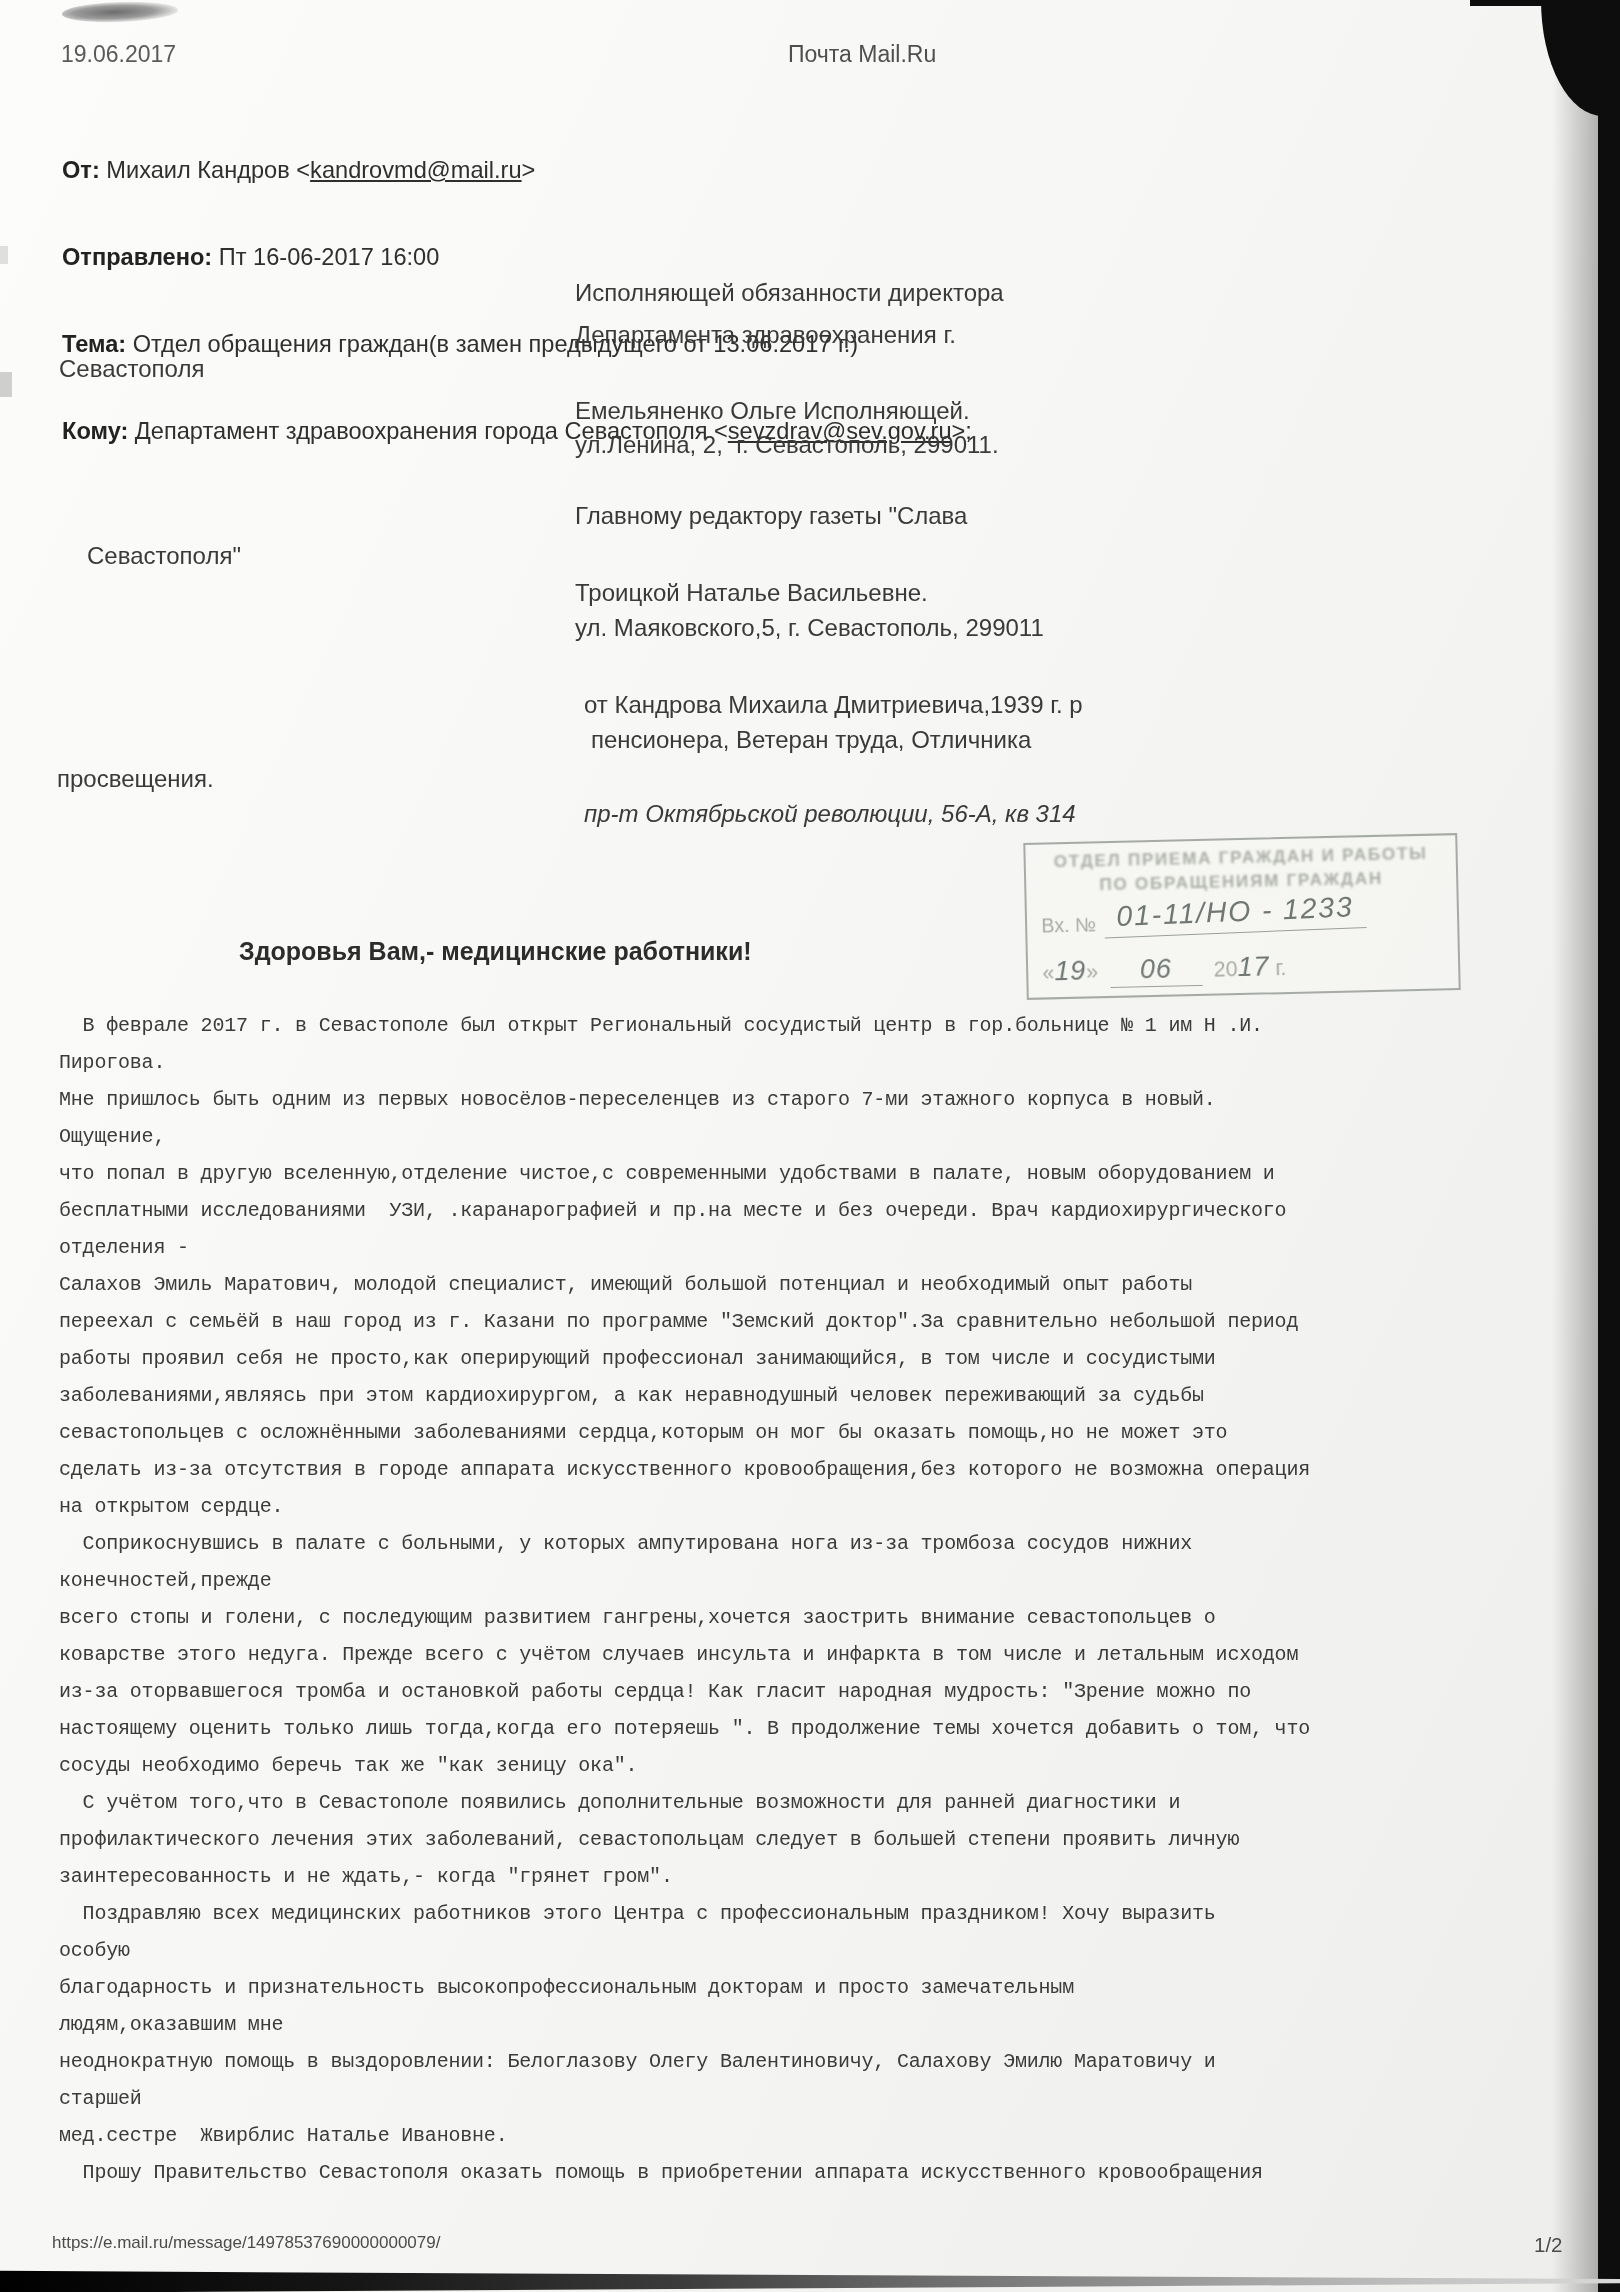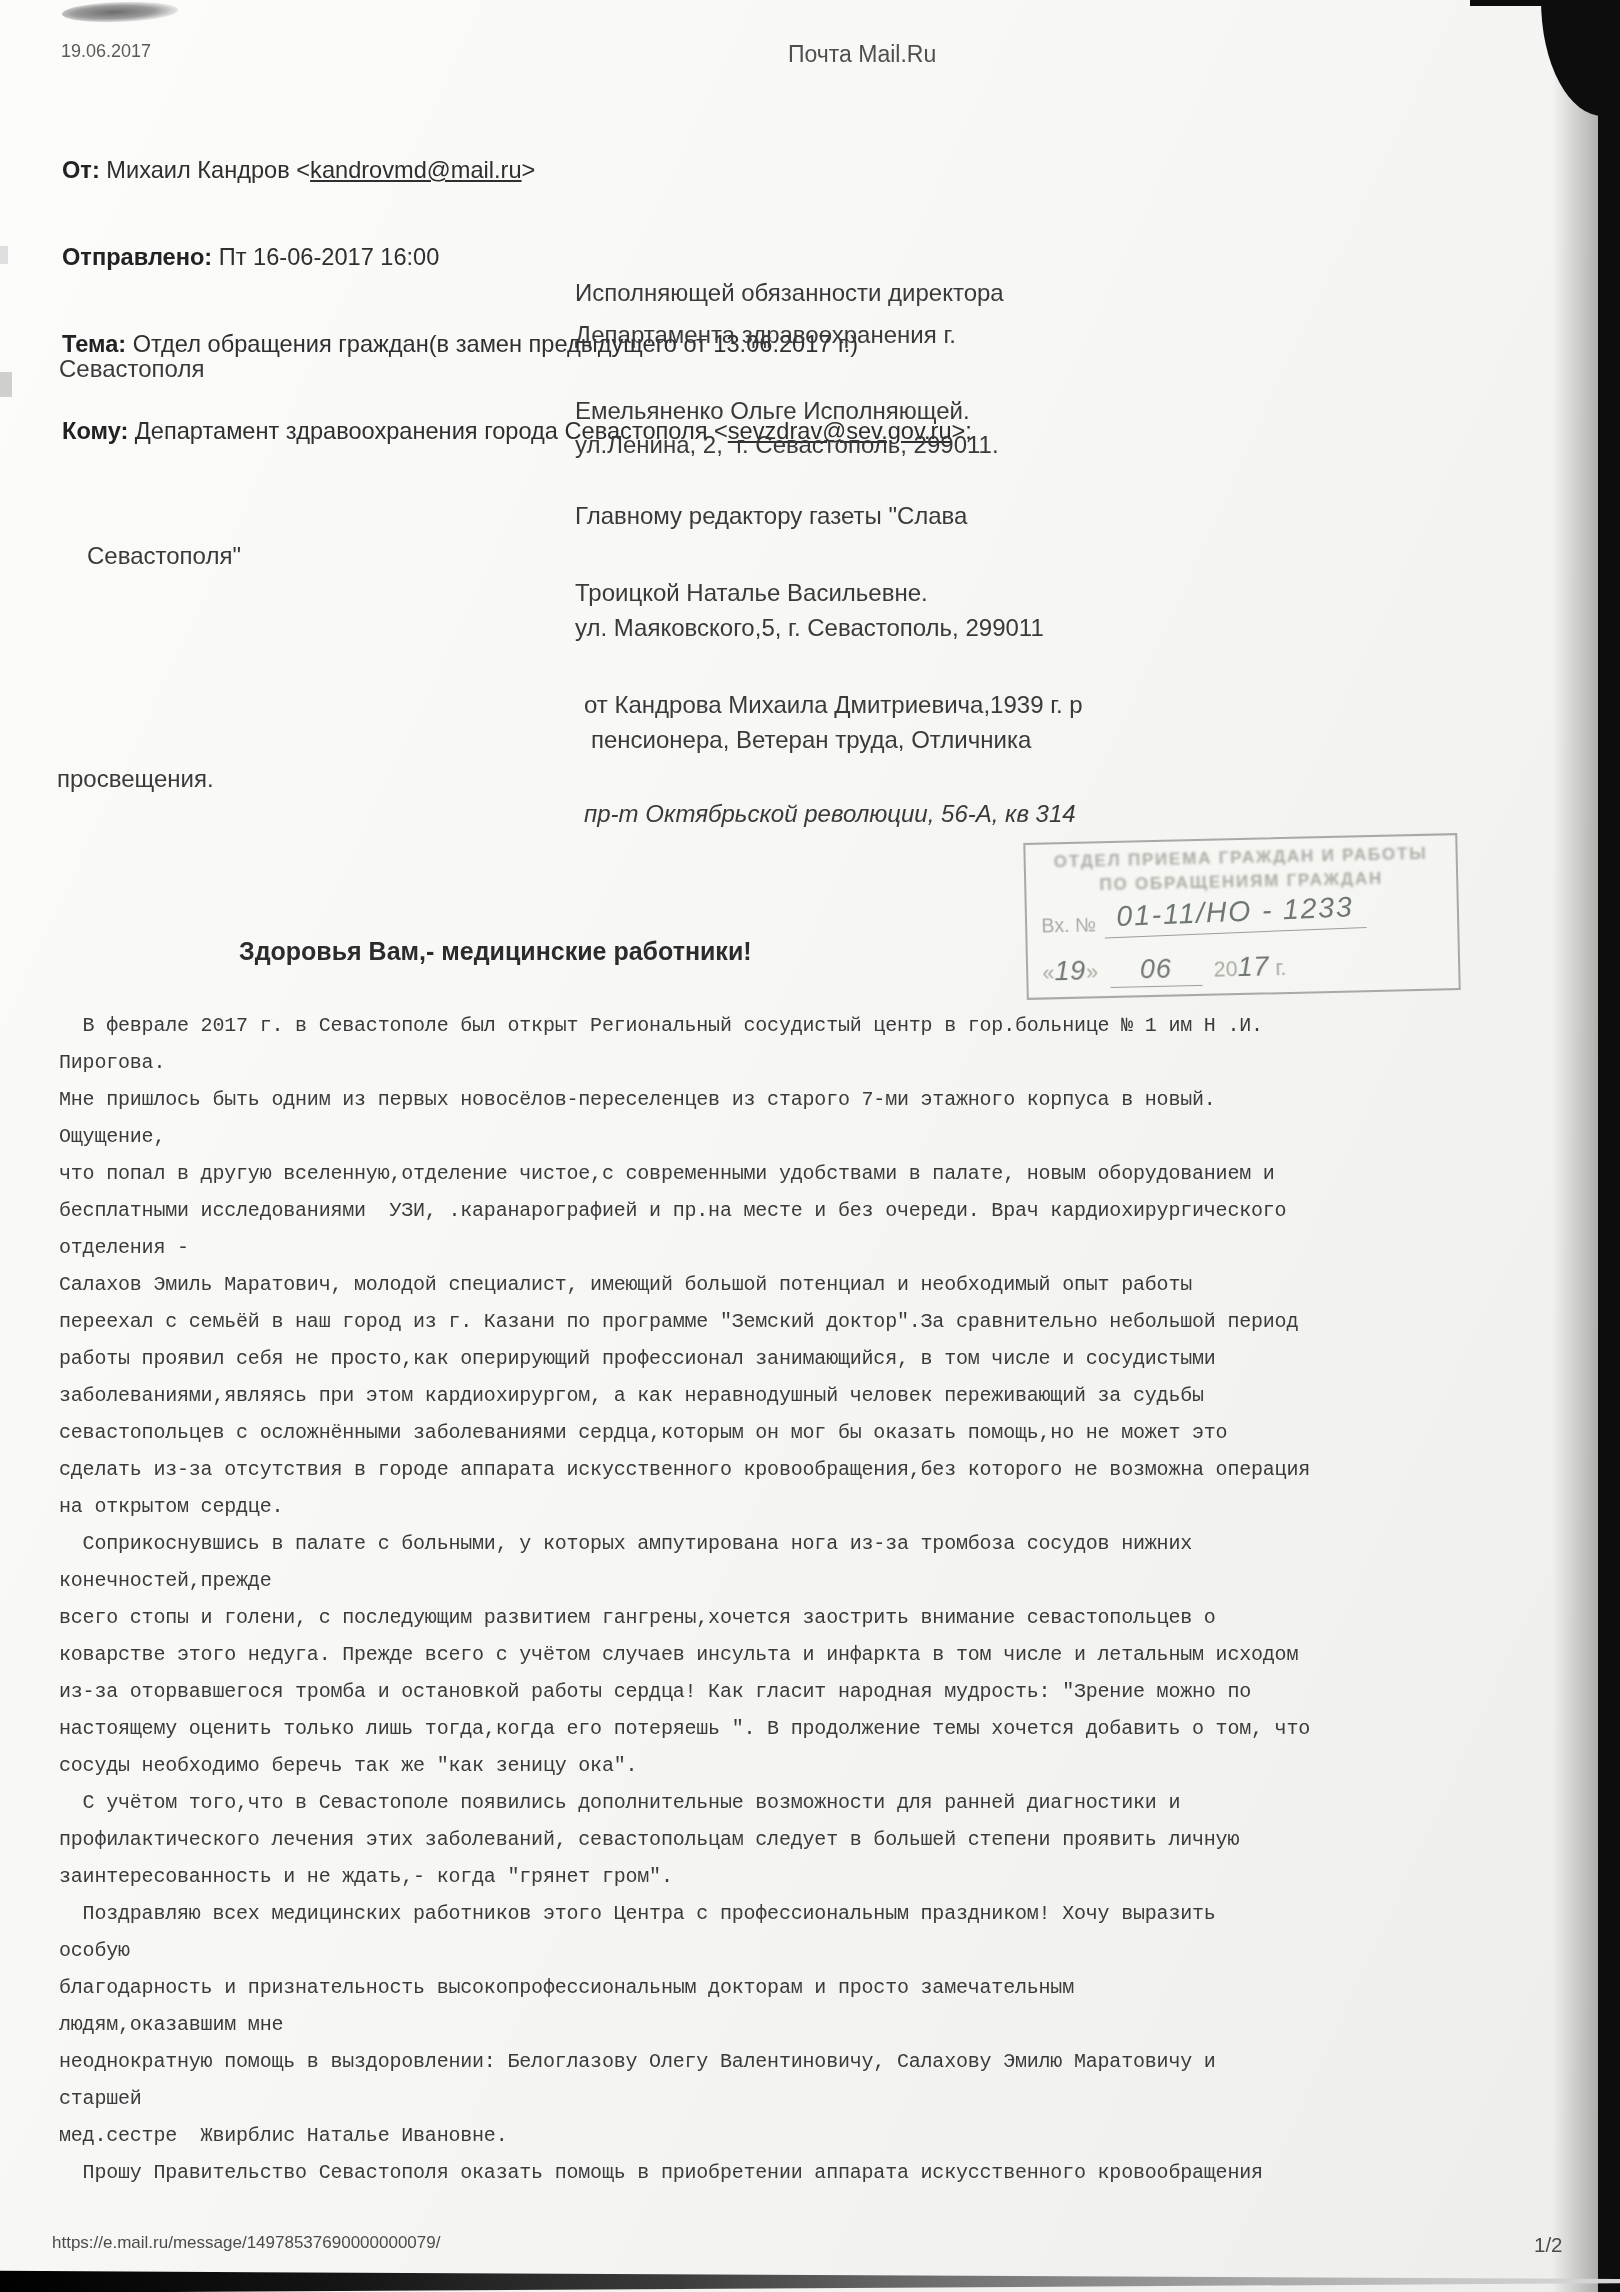--- a/index.html
+++ b/index.html
@@ -3,21 +3,21 @@
 <meta charset="utf-8">
 <style>
   html,body{margin:0;padding:0;background:#d9d9d9;}
   .page{
     position:relative; width:1621px; height:2293px; overflow:hidden;
     background:linear-gradient(115deg,#fcfcfb 0%,#f7f7f5 40%,#f1f1ef 78%,#ededeb 100%);
     font-family:"Liberation Sans", sans-serif; color:#3d3d3d;
   }
   .abs{position:absolute; white-space:pre;}
   
-  .print-date{left:61px; top:41px; font-size:18px; color:#5a5a5a;}
+  .print-date{left:61px; top:41px; font-size:23px; color:#5a5a5a;}
   .print-title{left:788px; top:41px; font-size:23px; color:#4f4f4f;}
   .footer-url{left:52px; top:2233px; font-size:17px; color:#4c4c4c;}
   .footer-page{left:1534px; top:2233px; font-size:20.5px; color:#4c4c4c;}
   
   .email-headers{left:62px; top:98px; font-size:23.6px; line-height:29px; color:#2f2f2f;}
   .hdr-label{font-weight:bold; color:#222;}
   .hdr-link{text-decoration:underline;}
   
   .addr{font-size:24px; color:#3a3a3a;}
   .a-r1a{left:575px; top:279px;} .a-r1b{left:575px; top:321px;}

